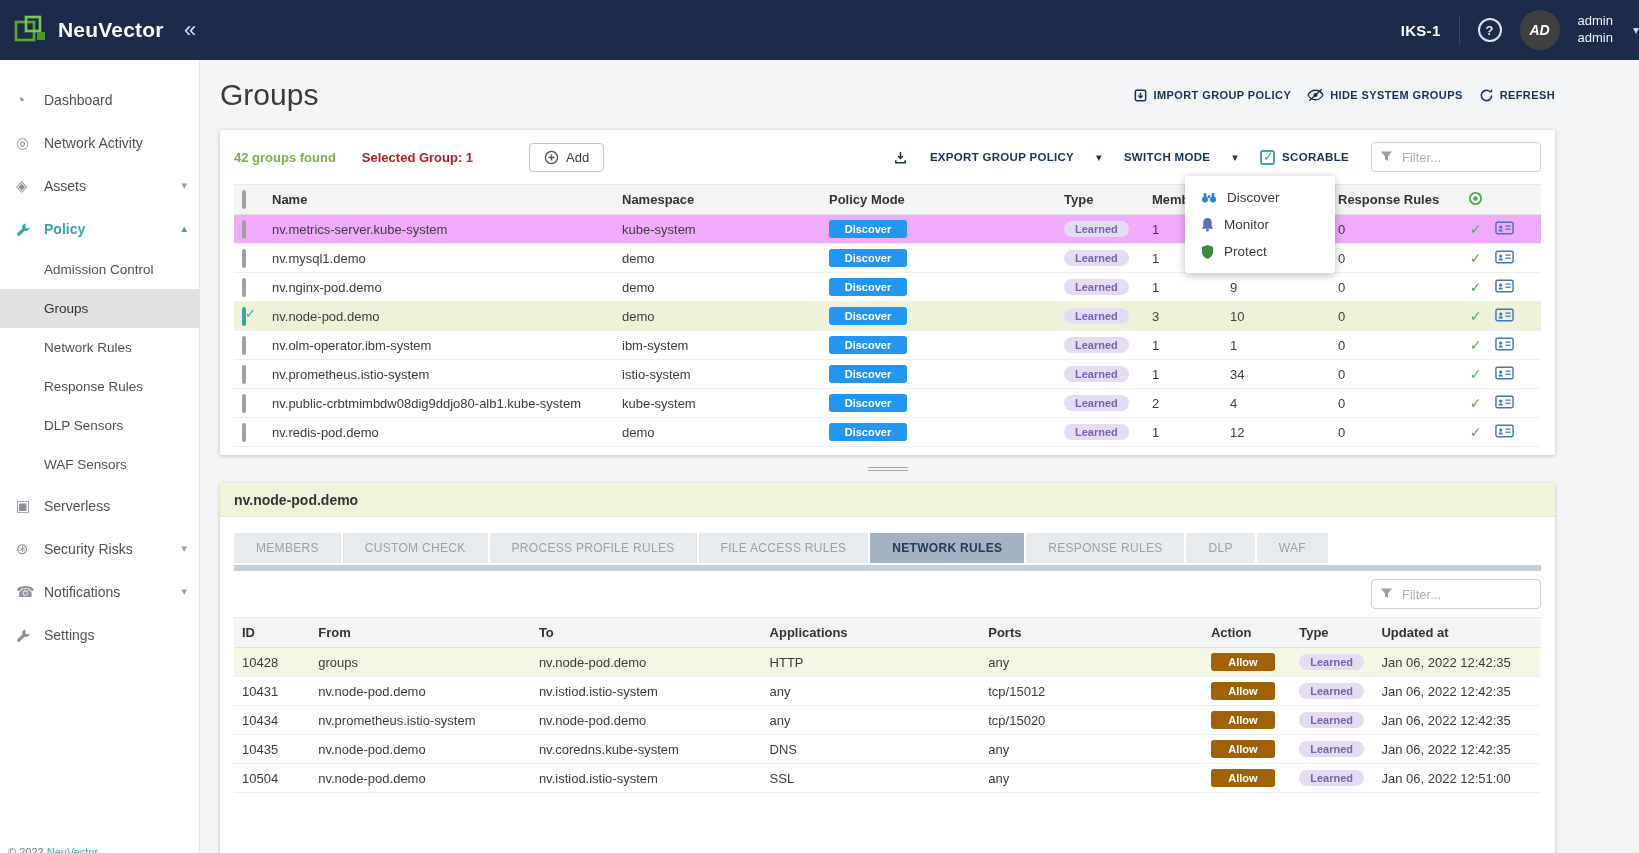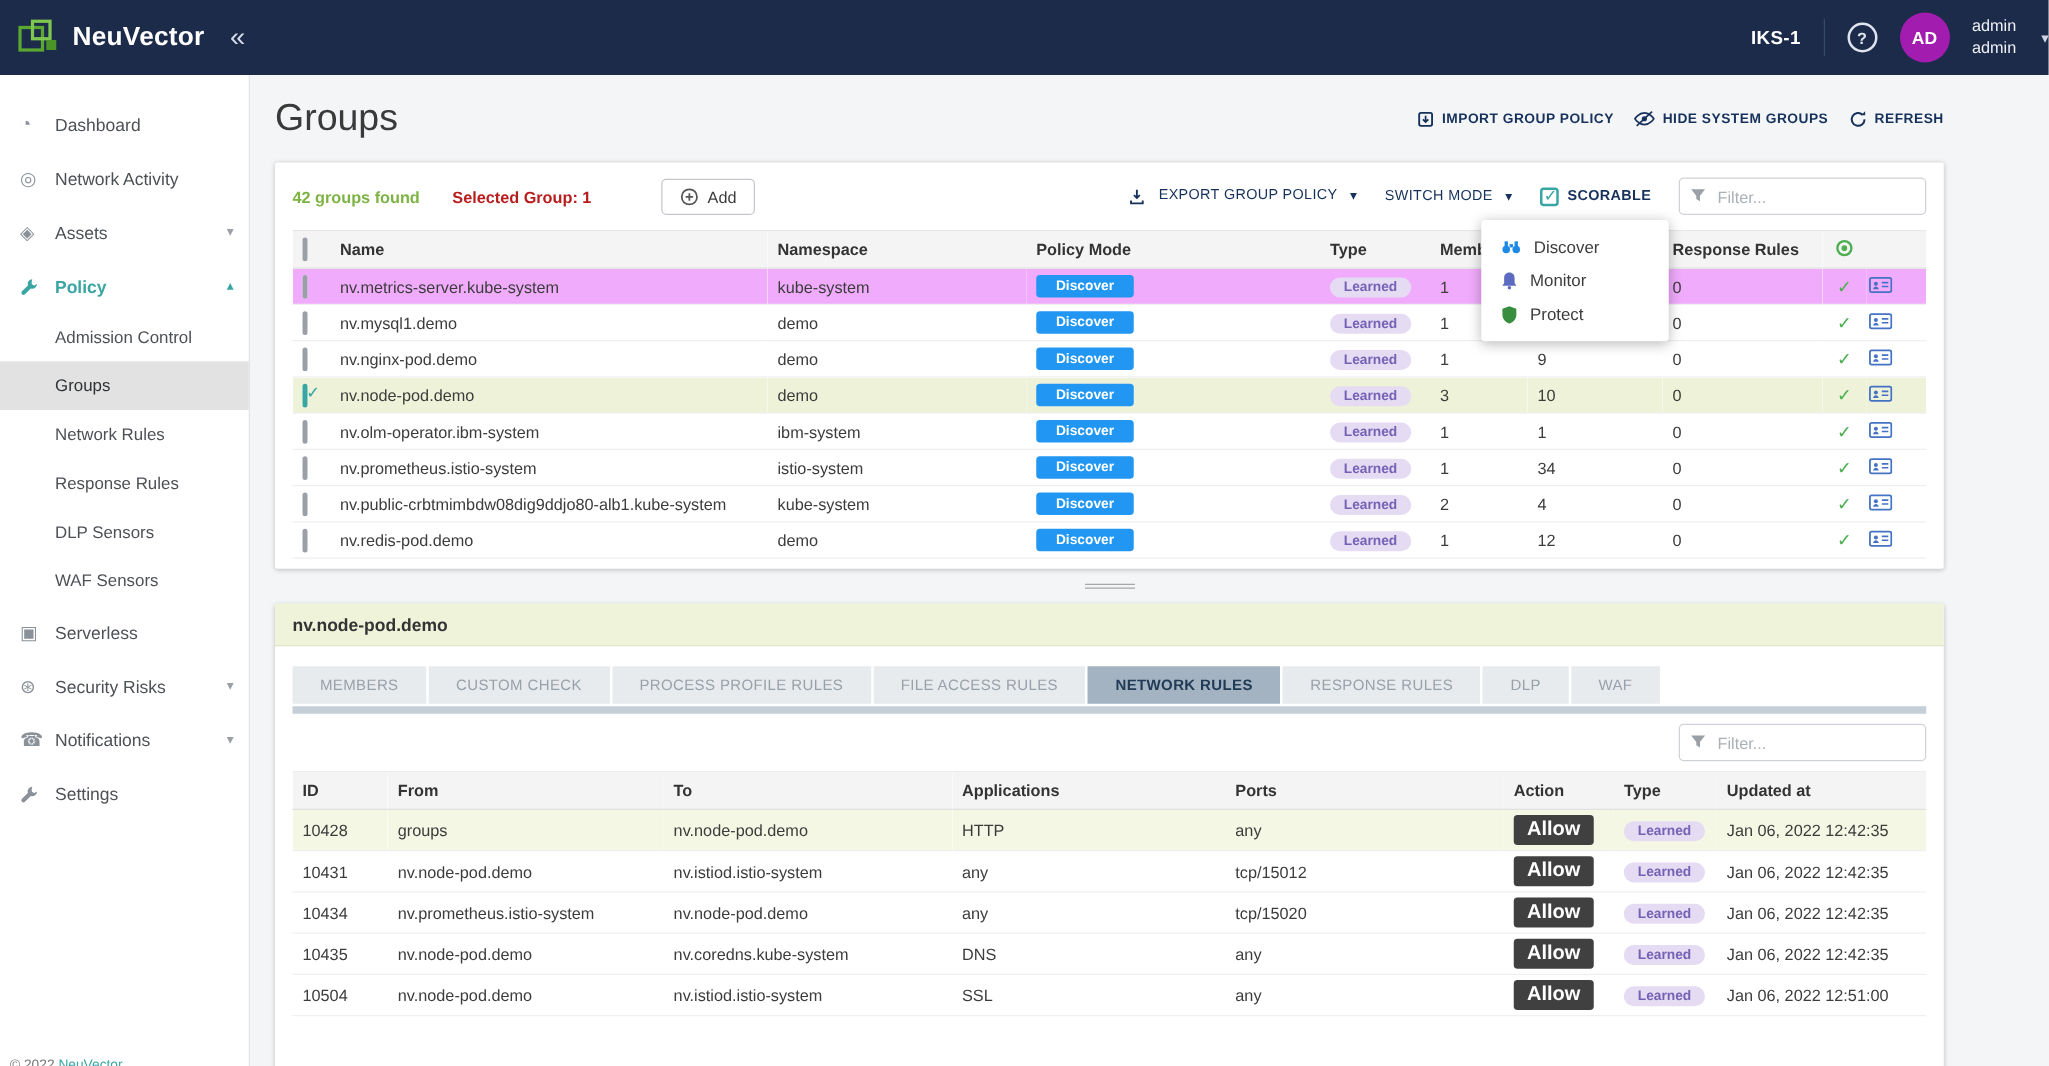--- a/index.html
+++ b/index.html
@@ -9,21 +9,21 @@
 
   
   .topbar { position:absolute; top:0; left:0; right:0; height:60px; background:#1c2b4a; display:flex; align-items:center; color:#fff; z-index:30; }
   .logo-wrap { width:182px; display:flex; align-items:center; gap:10px; padding-left:14px; }
   .brand { font-size:21px; font-weight:600; letter-spacing:.2px; }
   .collapse { font-size:22px; color:#d7dde8; cursor:pointer; margin-left:2px; }
   .top-right { margin-left:auto; display:flex; align-items:center; gap:18px; }
   .cluster { font-size:15px; font-weight:bold; letter-spacing:.3px; }
   .top-divider { width:1px; height:30px; background:#35486e; }
   .help-circle { width:24px; height:24px; border:2px solid #dfe4ee; border-radius:50%; display:flex; align-items:center; justify-content:center; font-size:13px; font-weight:bold; color:#dfe4ee; }
-  .avatar { width:40px; height:40px; border-radius:50%; background:#a21caf; color:#fff; display:flex; align-items:center; justify-content:center; font-size:14px; font-weight:bold; }
+  .avatar { width:40px; height:40px; border-radius:50%; background:#404040; color:#fff; display:flex; align-items:center; justify-content:center; font-size:14px; font-weight:bold;font-style:italic; }
   .user-block { font-size:13px; line-height:1.3; color:#f0f2f7; }
   .user-caret { font-size:12px; color:#cdd5e3; margin-left:2px; }
 
   
   .sidebar { position:absolute; top:60px; left:0; bottom:0; width:200px; background:#fff; border-right:1px solid #e2e4e6; z-index:20; padding-top:18px; }
   .side-item { height:43px; display:flex; align-items:center; padding:0 12px 0 16px; cursor:pointer; color:#4d5156; font-size:14px; }
   .si-icon { width:28px; font-size:15px; color:#8b9198; display:inline-block; }
   .si-icon svg { vertical-align:middle; }
   .si-label { flex:1; }
   .si-caret { font-size:11px; color:#9aa0a6; }
@@ -44,25 +44,25 @@
 
   .card { background:#fff; box-shadow:0 1px 4px rgba(0,0,0,.22); border-radius:2px; }
 
   
   .groups-card { padding:0 14px 8px; position:relative; }
   .gtoolbar { height:54px; display:flex; align-items:center; }
   .found-text { font-size:13px; font-weight:bold; color:#7cb342; }
   .selected-text { font-size:13px; font-weight:bold; color:#b91c1c; margin-left:26px; }
   .add-btn { margin-left:56px; display:flex; align-items:center; gap:7px; border:1px solid #c3c7cb; border-radius:4px; background:#fff; padding:6px 14px; font-family:inherit; font-size:13px; color:#3c3c3c; cursor:pointer; }
   .tool-right { margin-left:auto; display:flex; align-items:center; gap:22px; }
-  .tool-btn { display:flex; align-items:flex-start; gap:10px; background:none; border:none; cursor:pointer; font-family:inherit; font-size:11.5px; font-weight:normal; letter-spacing:.3px; color:#16325c; }
+  .tool-btn { display:flex; align-items:center; gap:22px; background:none; border:none; cursor:pointer; font-family:inherit; font-size:11.5px; font-weight:bold; letter-spacing:.3px; color:#16325c; }
   .caret-glyph { font-size:11px; color:#16325c; }
   .scorable-wrap { display:flex; align-items:center; gap:7px; font-size:11.5px; font-weight:bold; letter-spacing:.3px; color:#16325c; cursor:pointer; }
   .filter-box { position:relative; }
-  .filter-box input { width:198px; height:30px; border:1px solid #cfd2d6; border-radius:4px; padding:0 8px 0 30px; font-family:inherit; font-size:13px; color:#444; outline:none; }
+  .filter-box input { width:170px; height:30px; border:1px solid #cfd2d6; border-radius:4px; padding:0 8px 0 30px; font-family:inherit; font-size:13px; color:#444; outline:none; }
   .filter-box input::placeholder { color:#aab0b5; }
   .funnel { position:absolute; left:9px; top:8px; }
 
   table { border-collapse:collapse; width:100%; table-layout:fixed; }
   thead th { background:#f4f4f4; border-top:1px solid #e7e7e7; border-bottom:1px solid #e0e0e0; font-size:13px; font-weight:bold; color:#333; text-align:left; padding:7px 8px; white-space:nowrap; overflow:hidden; }
   tbody td { border-bottom:1px solid #efefef; padding:4px 8px; font-size:13px; color:#3c3c3c; white-space:nowrap; overflow:hidden; height:29px; }
   .gtable tbody tr:nth-of-type(1) { background:#f0abfc; }
   .gtable tbody tr.selected { background:#edf2d8 !important; }
 
   .cb { width:15px; height:15px; border:2px solid #9aa0a6; border-radius:3px; position:relative; cursor:pointer; background:#fff; }
@@ -90,21 +90,21 @@
   
   .detail-card { min-height:380px; }
   .dhead { height:34px; background:#eff3da; border-bottom:1px solid #e3e6cf; display:flex; align-items:center; padding:0 14px; font-size:14px; font-weight:bold; color:#333; }
   .dbody { padding:0 14px 10px; }
   .tabs { display:flex; gap:2px; padding-top:16px; }
   .tab { background:#e8ebee; color:#98a1a9; font-size:12px; letter-spacing:.3px; padding:8px 22px; cursor:pointer; white-space:nowrap; }
   .tab.active { background:#a3b3c2; color:#213a55; font-weight:bold; }
   .hstrip { height:6px; background:#c5cfd8; margin-top:2px; }
   .dfilter { height:46px; display:flex; align-items:center; justify-content:flex-end; }
   .dtable tbody tr.hl { background:#f4f7e3; }
-  .allow-btn { display:inline-block; width:64px; text-align:center; background:#404040; color:#fff; font-size:16px; font-weight:bold; padding:3px 0; border-radius:3px; cursor:pointer; }
+  .allow-btn { display:inline-block; width:64px; text-align:center; background:#a16207; color:#fff; font-size:11px; font-weight:bold; padding:3px 0; border-radius:3px; cursor:pointer; }
 </style>
 </head>
 <body>
 
 <div class="app">
 
   <header class="topbar">
     <div class="logo-wrap">
       <svg width="34" height="30" viewBox="0 0 34 30">
         <rect x="2" y="7" width="18" height="18" fill="none" stroke="#5aa832" stroke-width="2.6"></rect>

